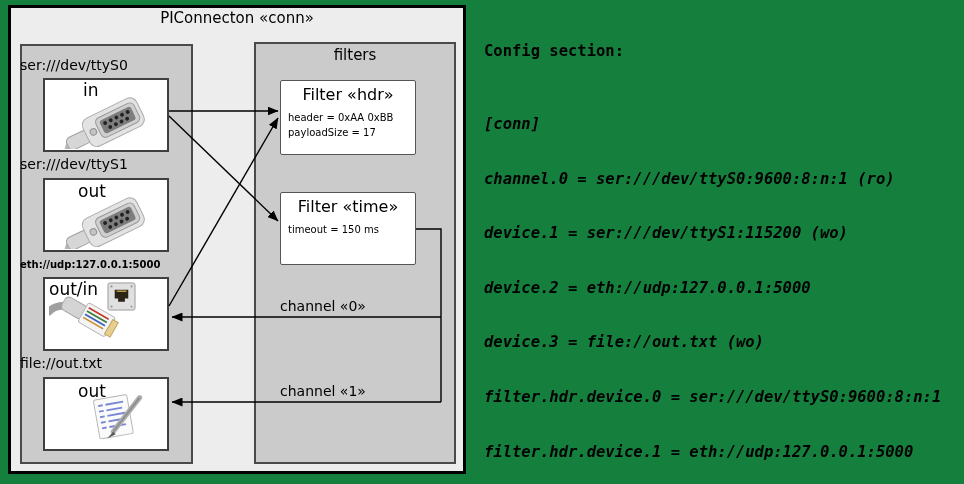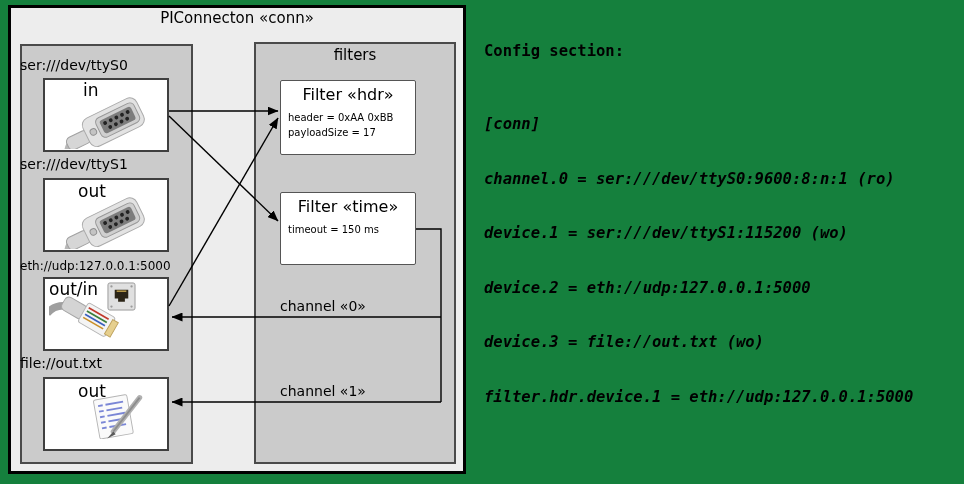--- a/index.html
+++ b/index.html
@@ -12,21 +12,21 @@
   .conn-title{left:8px;top:9px;width:458px;text-align:center;font-size:15px;}
 
   
   .container{background:#cbcbcb;border:2px solid #4a4a4a;}
   .devices-box{left:20px;top:44px;width:173px;height:420px;}
   .filters-box{left:254px;top:42px;width:202px;height:422px;}
   .filters-title{left:254px;top:46px;width:202px;text-align:center;font-size:15px;}
 
   
   .dev-label{left:20px;width:160px;text-align:left;font-size:14px;}
-  .dev-label.small{font-size:12px;}
+  .dev-label.small{font-size:10px;font-weight:bold;}
   .dev-box{left:43px;width:126px;height:74px;background:#fff;border:2px solid #3f3f3f;}
   .dev-name{position:absolute;font-size:17px;line-height:18px;}
 
   
   .filter-box{left:280px;width:136px;background:#fff;border:1.5px solid #555;border-radius:2px;}
   .filter-title{position:absolute;left:0;top:4px;width:100%;text-align:center;font-size:16px;}
   .filter-attr{position:absolute;left:7px;font-size:10px;line-height:14px;white-space:pre;}
 
   
   .channel-label{left:280px;width:138px;text-align:left;font-size:14px;}
@@ -185,20 +185,21 @@
     </g>
   </svg>
 
   <div class="abs config">
     <div class="config-heading">Config section:</div>
     <div class="config-line">[conn]</div>
     <div class="config-line">channel.0 = ser:///dev/ttyS0:9600:8:n:1 (ro)</div>
     <div class="config-line">device.1 = ser:///dev/ttyS1:115200 (wo)</div>
     <div class="config-line">device.2 = eth://udp:127.0.0.1:5000</div>
     <div class="config-line">device.3 = file://out.txt (wo)</div>
+    <div class="config-line">filter.hdr.device.0 = ser:///dev/ttyS0:9600:8:n:1</div>
     <div class="config-line">filter.hdr.device.1 = eth://udp:127.0.0.1:5000</div>
     
     
     
     
     
     
     
     
     

